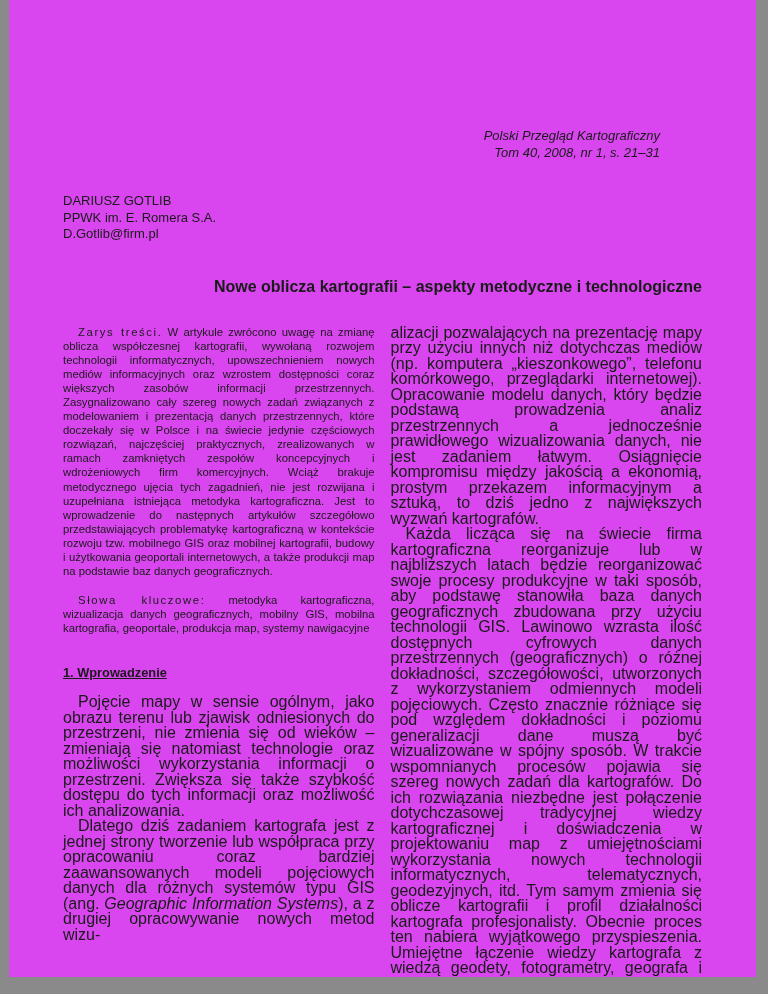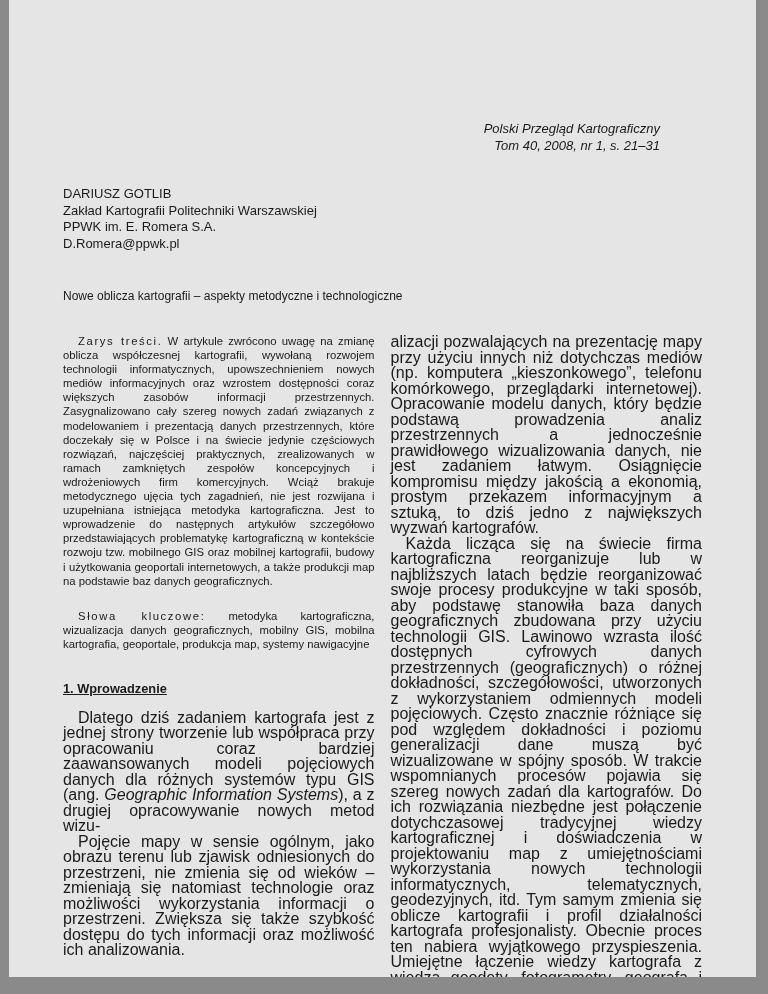--- a/index.html
+++ b/index.html
@@ -16,44 +16,44 @@
     background: #8a8a8a;
     overflow: hidden;
     margin: 0 auto;
   }
   .page {
     position: absolute;
     left: 9px;
     top: 0;
     right: 12px;
     bottom: 17px;
-    background: #e5e5e5;
+    background: #d946ef;
     box-sizing: border-box;
-    padding: 8px 54px;
+    padding: 15px 54px;
     overflow: hidden;
   }
   .journal-ref {
     margin-top: 112px;
     text-align: right;
     padding-right: 42px;
     font-style: italic;
     font-size: 13px;
     line-height: 17px;
   }
   .author-block {
     margin-top: 32px;
     font-size: 13px;
     line-height: 16.5px;
   }
   .paper-title {
     margin: 34px 0 0 0;
-    text-align: left;
-    font-size: 12px;
+    text-align: right;
+    font-size: 16px;
     line-height: 20px;
-    font-weight: normal;
+    font-weight: bold;
   }
   .columns {
     display: flex;
     gap: 16px;
     margin-top: 28px;
   }
   .col {
     flex: 1;
     min-width: 0;
     text-align: justify;
@@ -64,21 +64,21 @@
   .small {
     font-size: 11.3px;
     line-height: 14.1px;
   }
   .body-text {
     font-size: 16px;
     line-height: 15.5px;
   }
   .indent { text-indent: 15px; }
   .spaced { letter-spacing: 1.6px; }
-  .keywords { margin-top: 21px; }
+  .keywords { margin-top: 15px; }
   .section-heading {
     margin: 30px 0 14px 0;
     font-size: 12.8px;
     font-weight: bold;
     text-decoration: underline;
   }
   .italic { font-style: italic; }
 </style>
 </head>
 <body>
@@ -86,39 +86,38 @@
 <div class="canvas">
   <div class="page">
 
     <div class="journal-ref">
       <div>Polski Przegląd Kartograficzny</div>
       <div>Tom 40, 2008, nr 1, s. 21–31</div>
     </div>
 
     <div class="author-block">
       <div>DARIUSZ GOTLIB</div>
-      <div>Zakład Kartografii Politechniki Warszawskiej</div>
       <div>PPWK im. E. Romera S.A.</div>
-      <div>D.Romera@ppwk.pl</div>
+      <div>D.Gotlib@firm.pl</div>
     </div>
 
     <h1 class="paper-title">Nowe oblicza kartografii – aspekty metodyczne i technologiczne</h1>
 
     <div class="columns">
 
       <div class="col">
         <p class="small indent"><span class="spaced">Zarys treści.</span> <span>W artykule zwrócono uwagę na zmianę oblicza współczesnej kartografii, wywołaną rozwojem technologii informatycznych, upowszechnieniem nowych mediów informacyjnych oraz wzrostem dostępności coraz większych zasobów informacji przestrzennych. Zasygnalizowano cały szereg nowych zadań związanych z modelowaniem i prezentacją danych przestrzennych, które doczekały się w Polsce i na świecie jedynie częściowych rozwiązań, najczęściej praktycznych, zrealizowanych w ramach zamkniętych zespołów koncepcyjnych i wdrożeniowych firm komercyjnych. Wciąż brakuje metodycznego ujęcia tych zagadnień, nie jest rozwijana i uzupełniana istniejąca metodyka kartograficzna. Jest to wprowadzenie do następnych artykułów szczegółowo przedstawiających problematykę kartograficzną w kontekście rozwoju tzw. mobilnego GIS oraz mobilnej kartografii, budowy i użytkowania geoportali internetowych, a także produkcji map na podstawie baz danych geograficznych.</span></p>
 
         <p class="small indent keywords"><span class="spaced">Słowa kluczowe:</span> <span>metodyka kartograficzna, wizualizacja danych geograficznych, mobilny GIS, mobilna kartografia, geoportale, produkcja map, systemy nawigacyjne</span></p>
 
         <h2 class="section-heading">1. Wprowadzenie</h2>
 
+        <p class="body-text indent">Pojęcie mapy w sensie ogólnym, jako obrazu terenu lub zjawisk odniesionych do przestrzeni, nie zmienia się od wieków – zmieniają się natomiast technologie oraz możliwości wykorzystania informacji o przestrzeni. Zwiększa się także szybkość dostępu do tych informacji oraz możliwość ich analizowania.</p>
+
         <p class="body-text indent"><span>Dlatego dziś zadaniem kartografa jest z jednej strony tworzenie lub współpraca przy opracowaniu coraz bardziej zaawansowanych modeli pojęciowych danych dla różnych systemów typu GIS (ang. </span><span class="italic">Geographic Information Systems</span><span>), a z drugiej opracowywanie nowych metod wizu-</span></p>
-
-        <p class="body-text indent">Pojęcie mapy w sensie ogólnym, jako obrazu terenu lub zjawisk odniesionych do przestrzeni, nie zmienia się od wieków – zmieniają się natomiast technologie oraz możliwości wykorzystania informacji o przestrzeni. Zwiększa się także szybkość dostępu do tych informacji oraz możliwość ich analizowania.</p>
       </div>
 
       <div class="col">
         <p class="body-text">alizacji pozwalających na prezentację mapy przy użyciu innych niż dotychczas mediów (np. komputera „kieszonkowego”, telefonu komórkowego, przeglądarki internetowej). Opracowanie modelu danych, który będzie podstawą prowadzenia analiz przestrzennych a jednocześnie prawidłowego wizualizowania danych, nie jest zadaniem łatwym. Osiągnięcie kompromisu między jakością a ekonomią, prostym przekazem informacyjnym a sztuką, to dziś jedno z największych wyzwań kartografów.</p>
         <p class="body-text indent">Każda licząca się na świecie firma kartograficzna reorganizuje lub w najbliższych latach będzie reorganizować swoje procesy produkcyjne w taki sposób, aby podstawę stanowiła baza danych geograficznych zbudowana przy użyciu technologii GIS. Lawinowo wzrasta ilość dostępnych cyfrowych danych przestrzennych (geograficznych) o różnej dokładności, szczegółowości, utworzonych z wykorzystaniem odmiennych modeli pojęciowych. Często znacznie różniące się pod względem dokładności i poziomu generalizacji dane muszą być wizualizowane w spójny sposób. W trakcie wspomnianych procesów pojawia się szereg nowych zadań dla kartografów. Do ich rozwiązania niezbędne jest połączenie dotychczasowej tradycyjnej wiedzy kartograficznej i doświadczenia w projektowaniu map z umiejętnościami wykorzystania nowych technologii informatycznych, telematycznych, geodezyjnych, itd. Tym samym zmienia się oblicze kartografii i profil działalności kartografa profesjonalisty. Obecnie proces ten nabiera wyjątkowego przyspieszenia. Umiejętne łączenie wiedzy kartografa z wiedzą geodety, fotogrametry, geografa i informatyka pozwala na opracowanie ekonomicznie uzasadnionych nowych produktów, spełniających oczekiwania szerokiej rzeszy odbiorców.</p>
       </div>
 
     </div>
   </div>
 </div>

